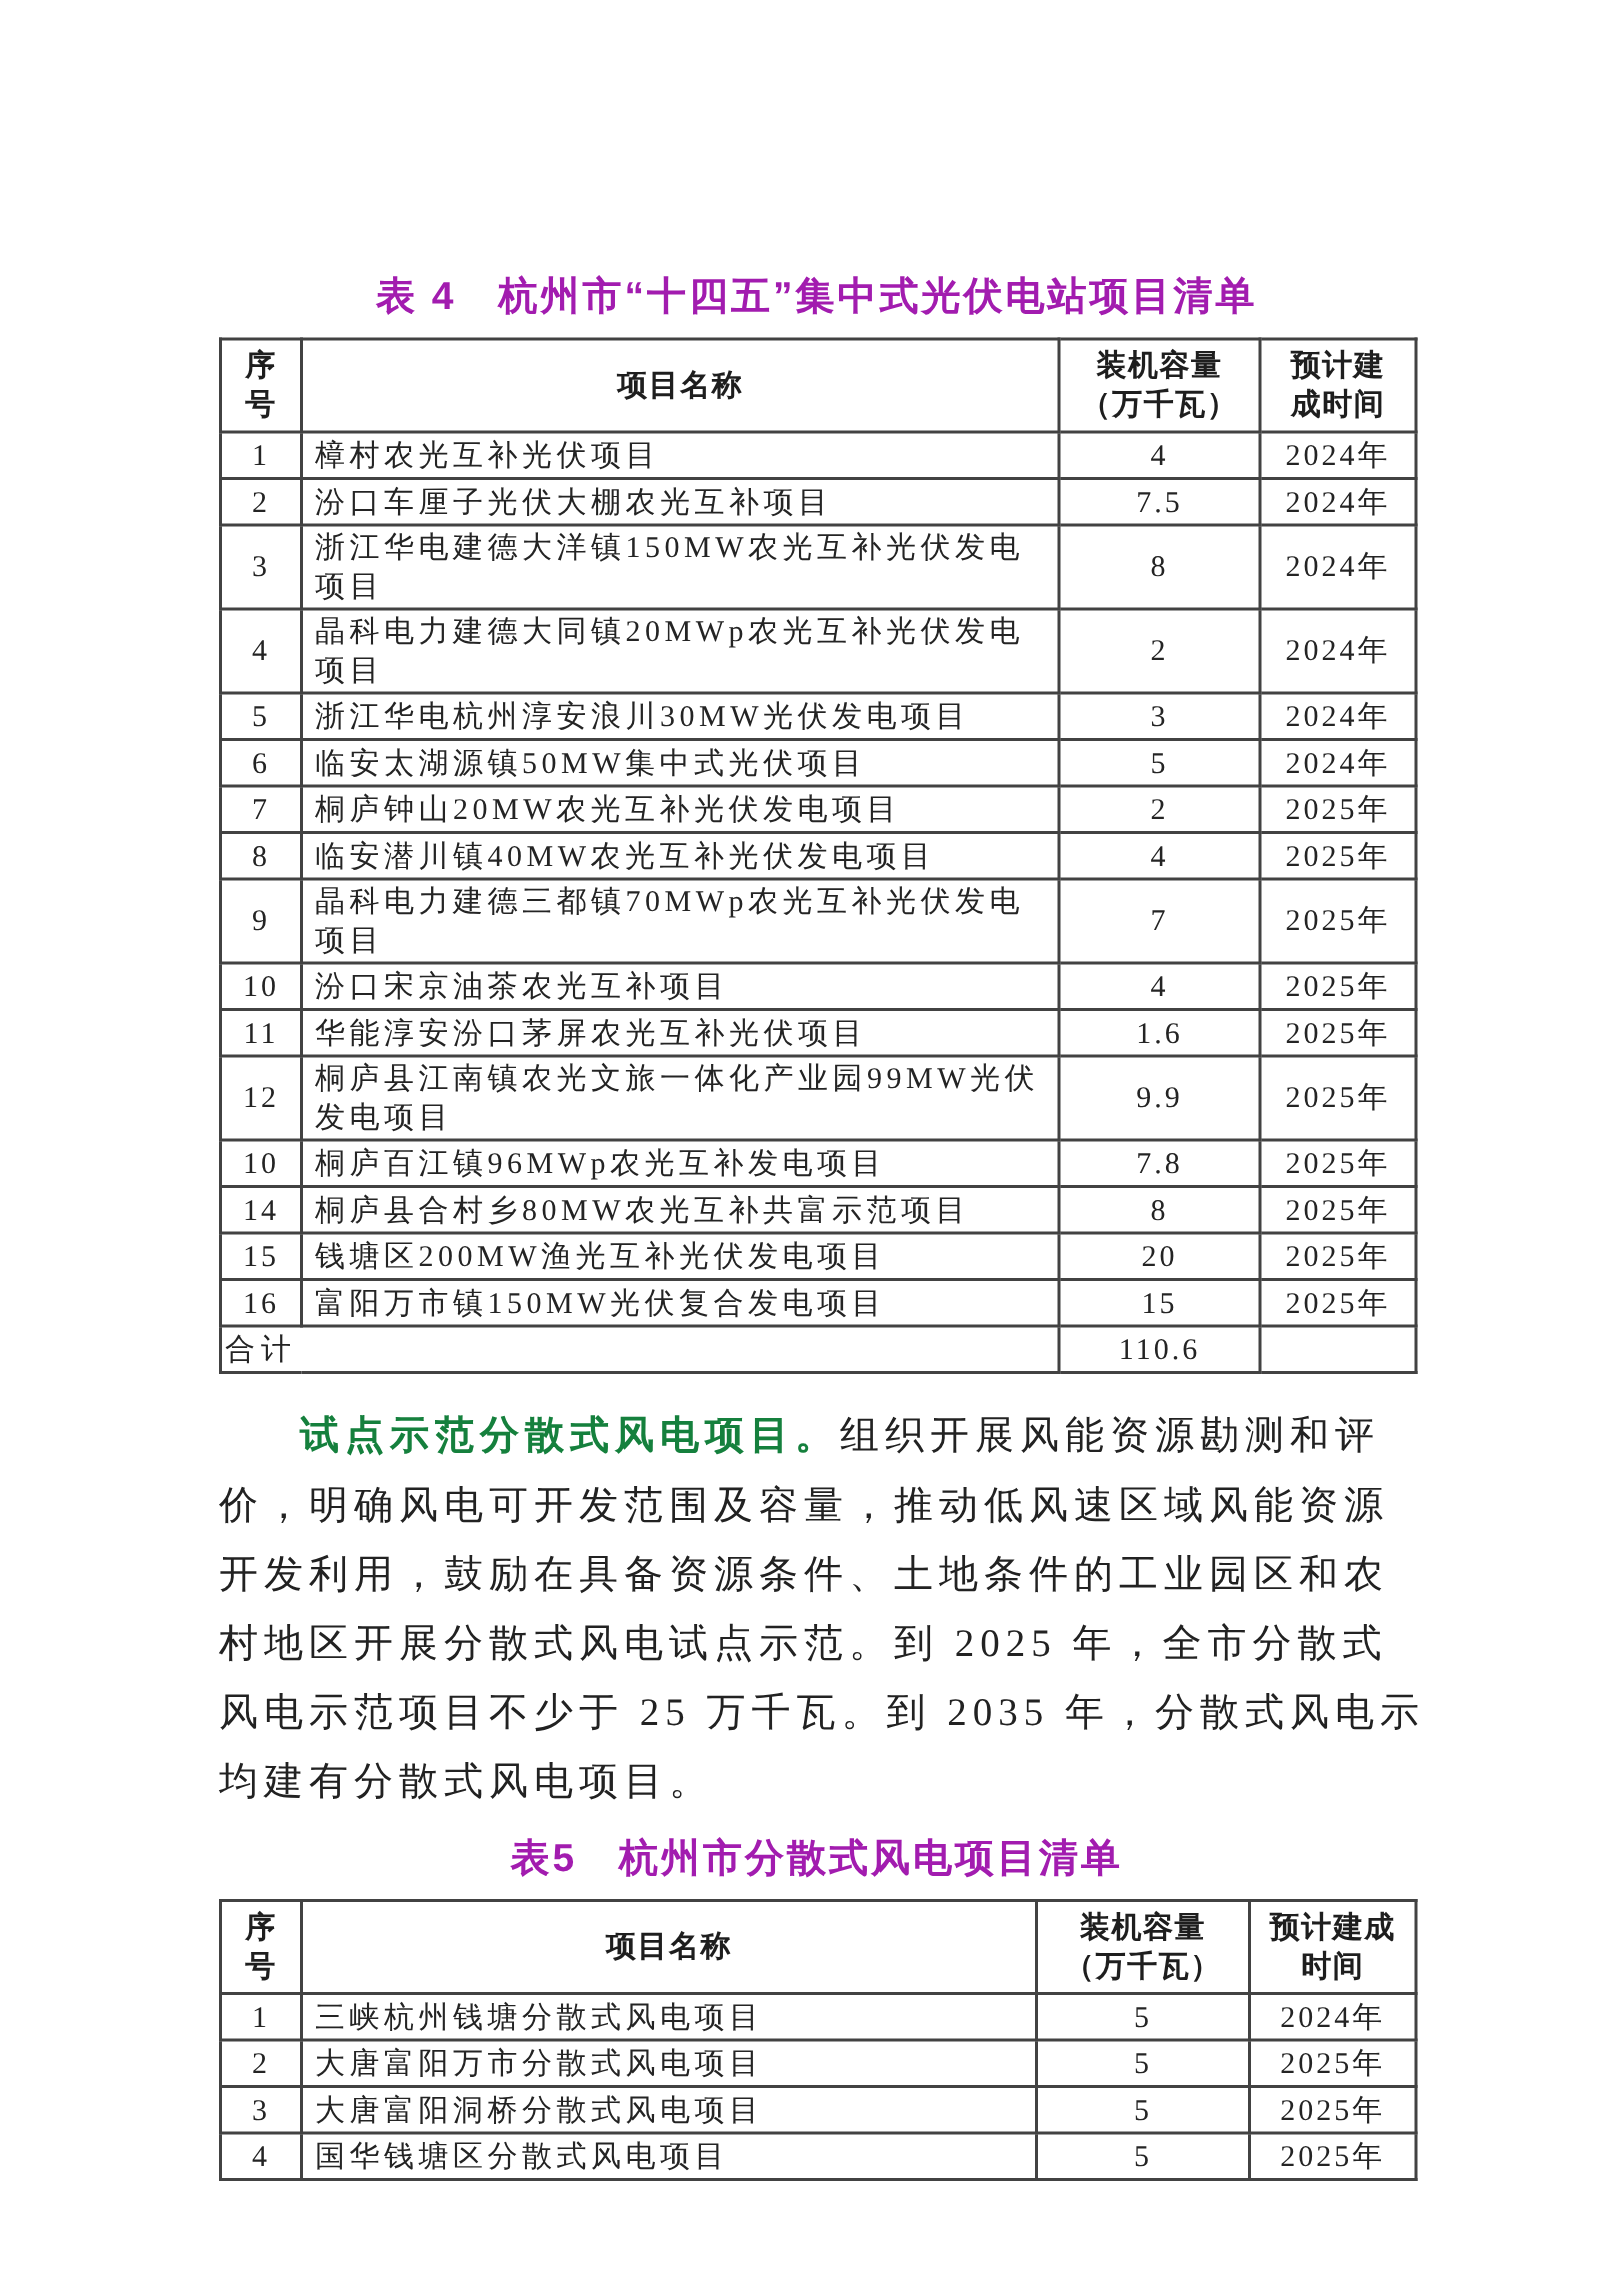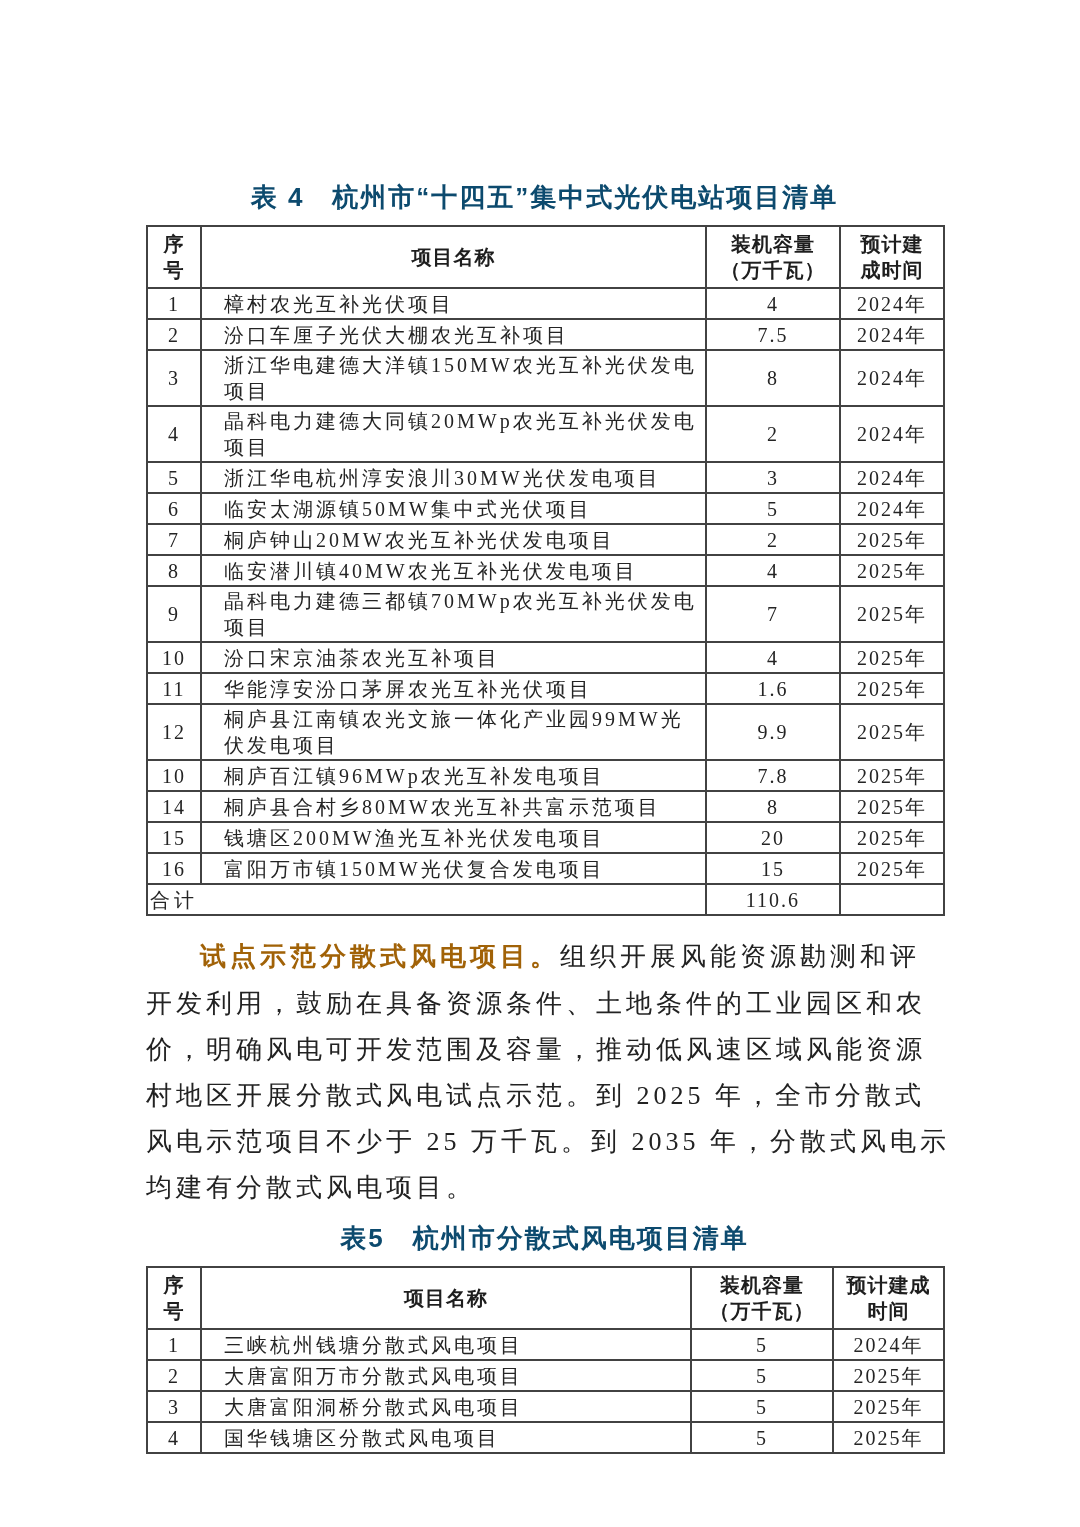--- a/index.html
+++ b/index.html
@@ -18,21 +18,21 @@
     width: 797px;
     margin-left: 146px;
     padding-top: 180px;
   }
   .tbl-title {
     font-family: "Liberation Sans", sans-serif;
     font-weight: bold;
     font-size: 26px;
     letter-spacing: 2px;
     text-align: center;
-    color: #0c4a6e;
+    color: #a21caf;
     margin-bottom: 10px;
   }
   .tbl-title.t5 { margin-top: 10px; }
 
   table.doc-table {
     border-collapse: collapse;
     width: 797px;
     table-layout: fixed;
   }
   table.doc-table th,
@@ -56,21 +56,21 @@
     line-height: 26px;
     letter-spacing: 2px;
     height: 27px;
     padding: 1px 2px;
     text-align: center;
     vertical-align: middle;
     color: #242424;
   }
   table.doc-table tbody td:nth-child(2) {
     text-align: left;
-    padding-left: 22px;
+    padding-left: 8px;
     padding-right: 2px;
     letter-spacing: 3px;
   }
   table.doc-table td.total-label {
     text-align: left;
     letter-spacing: 4px;
   }
 
   .paragraph {
     margin-top: 18px;
@@ -79,21 +79,21 @@
     color: #222222;
   }
   .para-line {
     line-height: 46px;
     white-space: nowrap;
   }
   .para-line.first { padding-left: 54px; }
   .para-lead {
     font-family: Liberation Mono, monospace;
     font-weight: bold;
-    color: #a16207;
+    color: #15803d;
   }
 </style>
 </head>
 <body>
 
 <div class="content">
 
   <div class="tbl-title">表 4　杭州市“十四五”集中式光伏电站项目清单</div>
 
   <table class="doc-table">
@@ -219,22 +219,22 @@
         <td></td>
       </tr>
     </tfoot>
   </table>
 
   <div class="paragraph">
     <div class="para-line first">
       <span class="para-lead">试点示范分散式风电项目。</span><span>组织开展风能资源勘测和评</span>
     </div>
     <div>
+        <div class="para-line">价，明确风电可开发范围及容量，推动低风速区域风能资源</div>
         <div class="para-line">开发利用，鼓励在具备资源条件、土地条件的工业园区和农</div>
-        <div class="para-line">价，明确风电可开发范围及容量，推动低风速区域风能资源</div>
         <div class="para-line">村地区开展分散式风电试点示范。到 2025 年，全市分散式</div>
         <div class="para-line">风电示范项目不少于 25 万千瓦。到 2035 年，分散式风电示</div>
         <div class="para-line">均建有分散式风电项目。</div>
       </div>
   </div>
 
   <div class="tbl-title t5">表5　杭州市分散式风电项目清单</div>
 
   <table class="doc-table">
     <colgroup>

